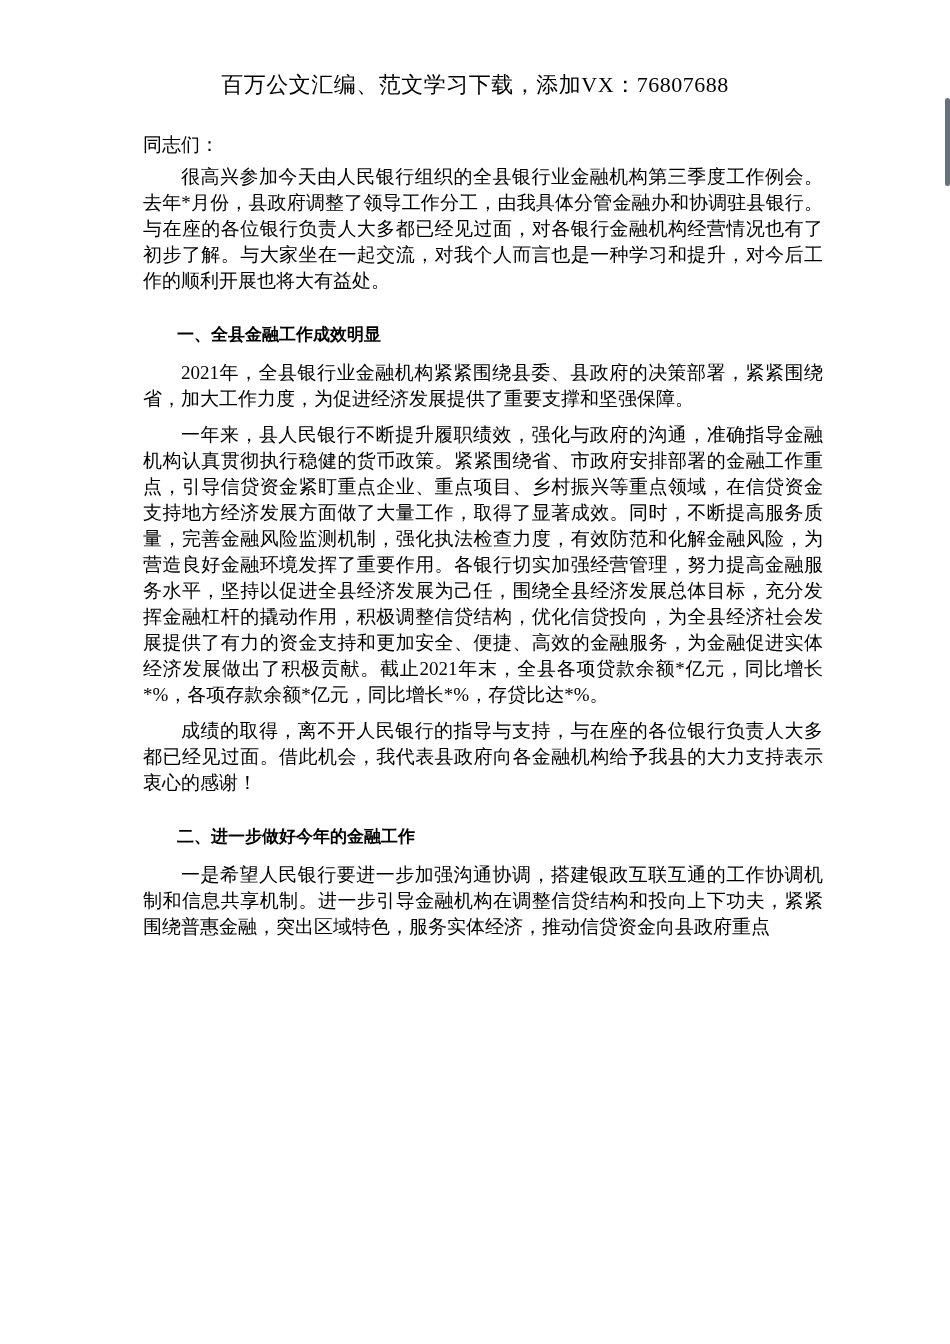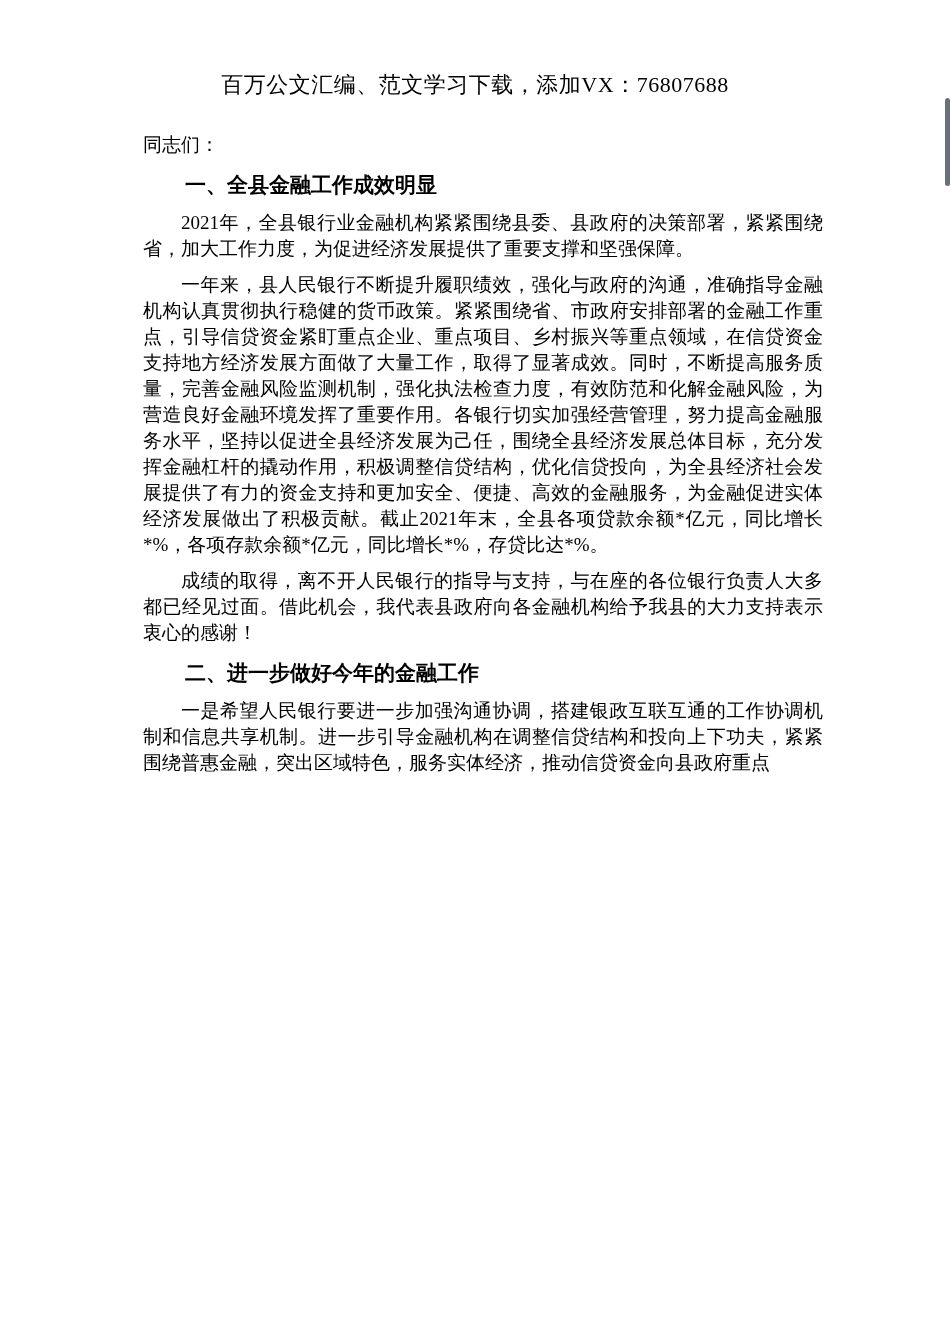--- a/index.html
+++ b/index.html
@@ -38,24 +38,24 @@
   }
   .salutation {
     margin: 0 0 6px 0;
     text-indent: 0;
   }
   .para {
     margin: 0 0 10px 0;
     text-indent: 2em;
   }
   .heading {
-    margin: 14px 0 12px 0;
+    margin: 28px 0 12px 0;
     text-indent: 2em;
     font-weight: 700;
-    font-size: 21px;
+    font-size: 17px;
   }
   .lead-bold {
     font-weight: 400;
   }
   .scrollbar {
     position: absolute;
     top: 0;
     right: 0;
     width: 6px;
     height: 100%;
@@ -75,20 +75,21 @@
 <body>
 
 <div class="page">
 
   <div class="promo-header">百万公文汇编、范文学习下载，添加VX：76807688</div>
 
   <div class="content">
 
     <p class="salutation">同志们：</p>
 
+    <p class="para">很高兴参加今天由人民银行组织的全县银行业金融机构第三季度工作例会。去年*月份，县政府调整了领导工作分工，由我具体分管金融办和协调驻县银行。与在座的各位银行负责人大多都已经见过面，对各银行金融机构经营情况也有了初步了解。与大家坐在一起交流，对我个人而言也是一种学习和提升，对今后工作的顺利开展也将大有益处。</p>
 
 
     <p class="heading">一、全县金融工作成效明显</p>
 
     <p class="para">2021年，全县银行业金融机构紧紧围绕县委、县政府的决策部署，紧紧围绕省，加大工作力度，为促进经济发展提供了重要支撑和坚强保障。</p>
 
     <p class="para">一年来，县人民银行不断提升履职绩效，强化与政府的沟通，准确指导金融机构认真贯彻执行稳健的货币政策。紧紧围绕省、市政府安排部署的金融工作重点，引导信贷资金紧盯重点企业、重点项目、乡村振兴等重点领域，在信贷资金支持地方经济发展方面做了大量工作，取得了显著成效。同时，不断提高服务质量，完善金融风险监测机制，强化执法检查力度，有效防范和化解金融风险，为营造良好金融环境发挥了重要作用。各银行切实加强经营管理，努力提高金融服务水平，坚持以促进全县经济发展为己任，围绕全县经济发展总体目标，充分发挥金融杠杆的撬动作用，积极调整信贷结构，优化信贷投向，为全县经济社会发展提供了有力的资金支持和更加安全、便捷、高效的金融服务，为金融促进实体经济发展做出了积极贡献。截止2021年末，全县各项贷款余额*亿元，同比增长*%，各项存款余额*亿元，同比增长*%，存贷比达*%。</p>
 
     <p class="para">成绩的取得，离不开人民银行的指导与支持，与在座的各位银行负责人大多都已经见过面。借此机会，我代表县政府向各金融机构给予我县的大力支持表示衷心的感谢！</p>
 

